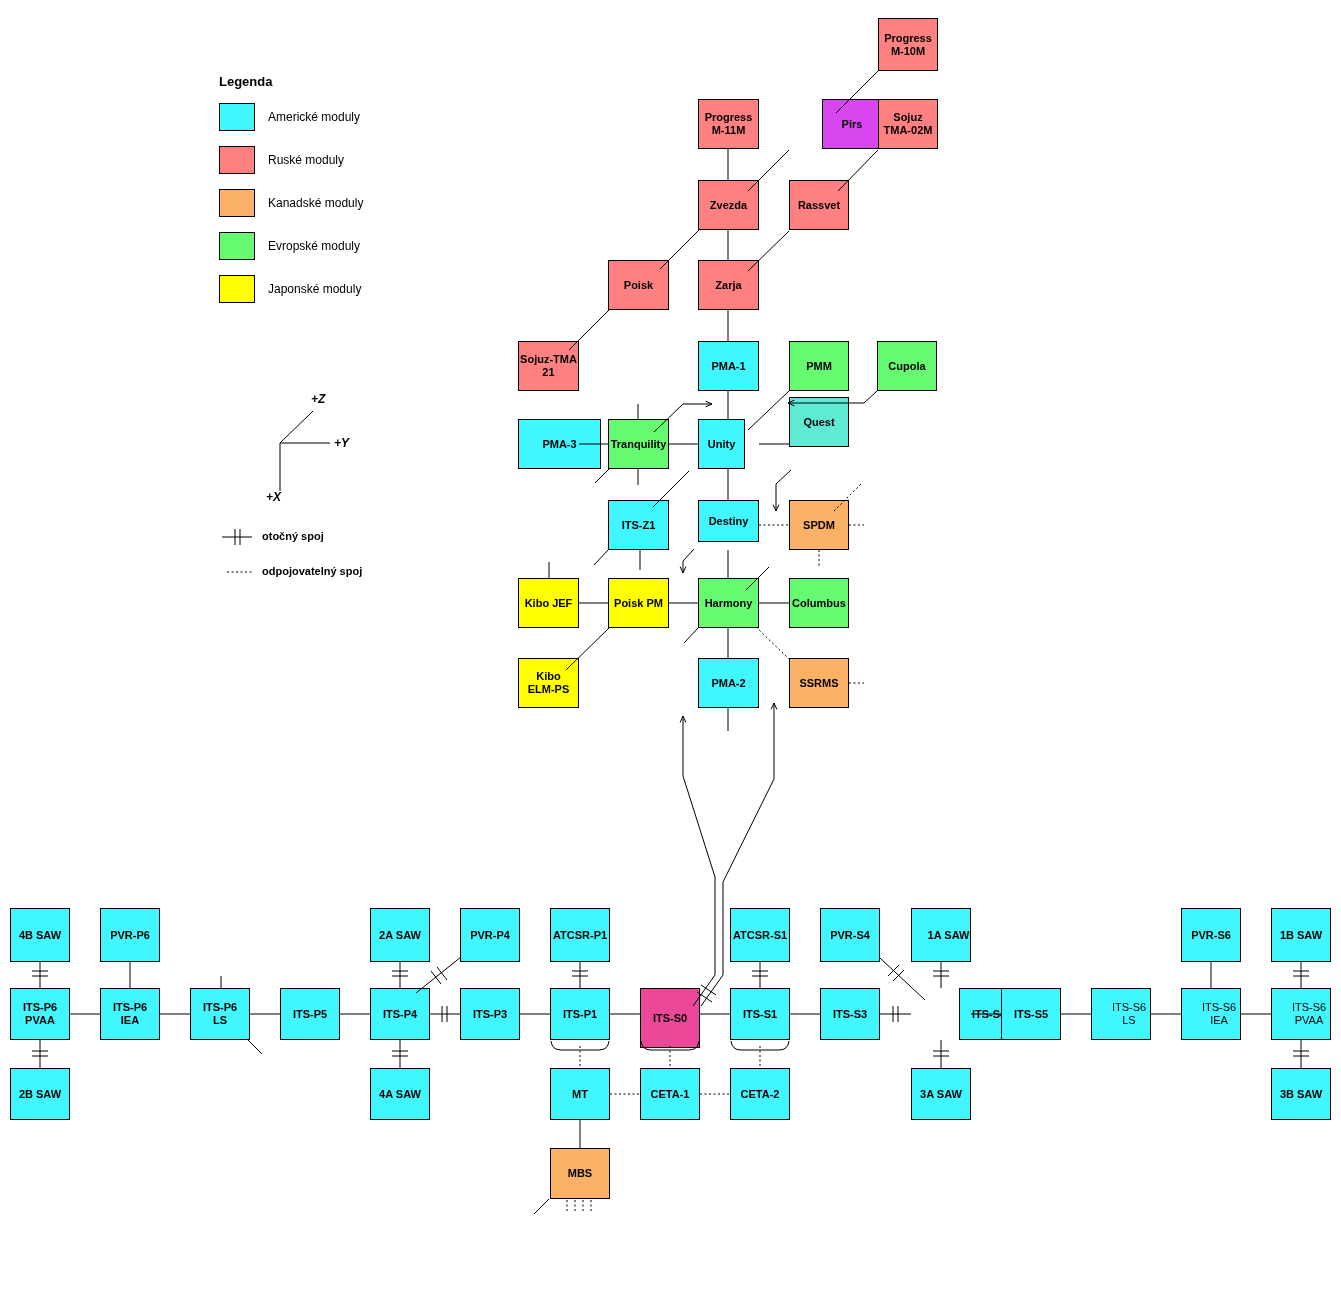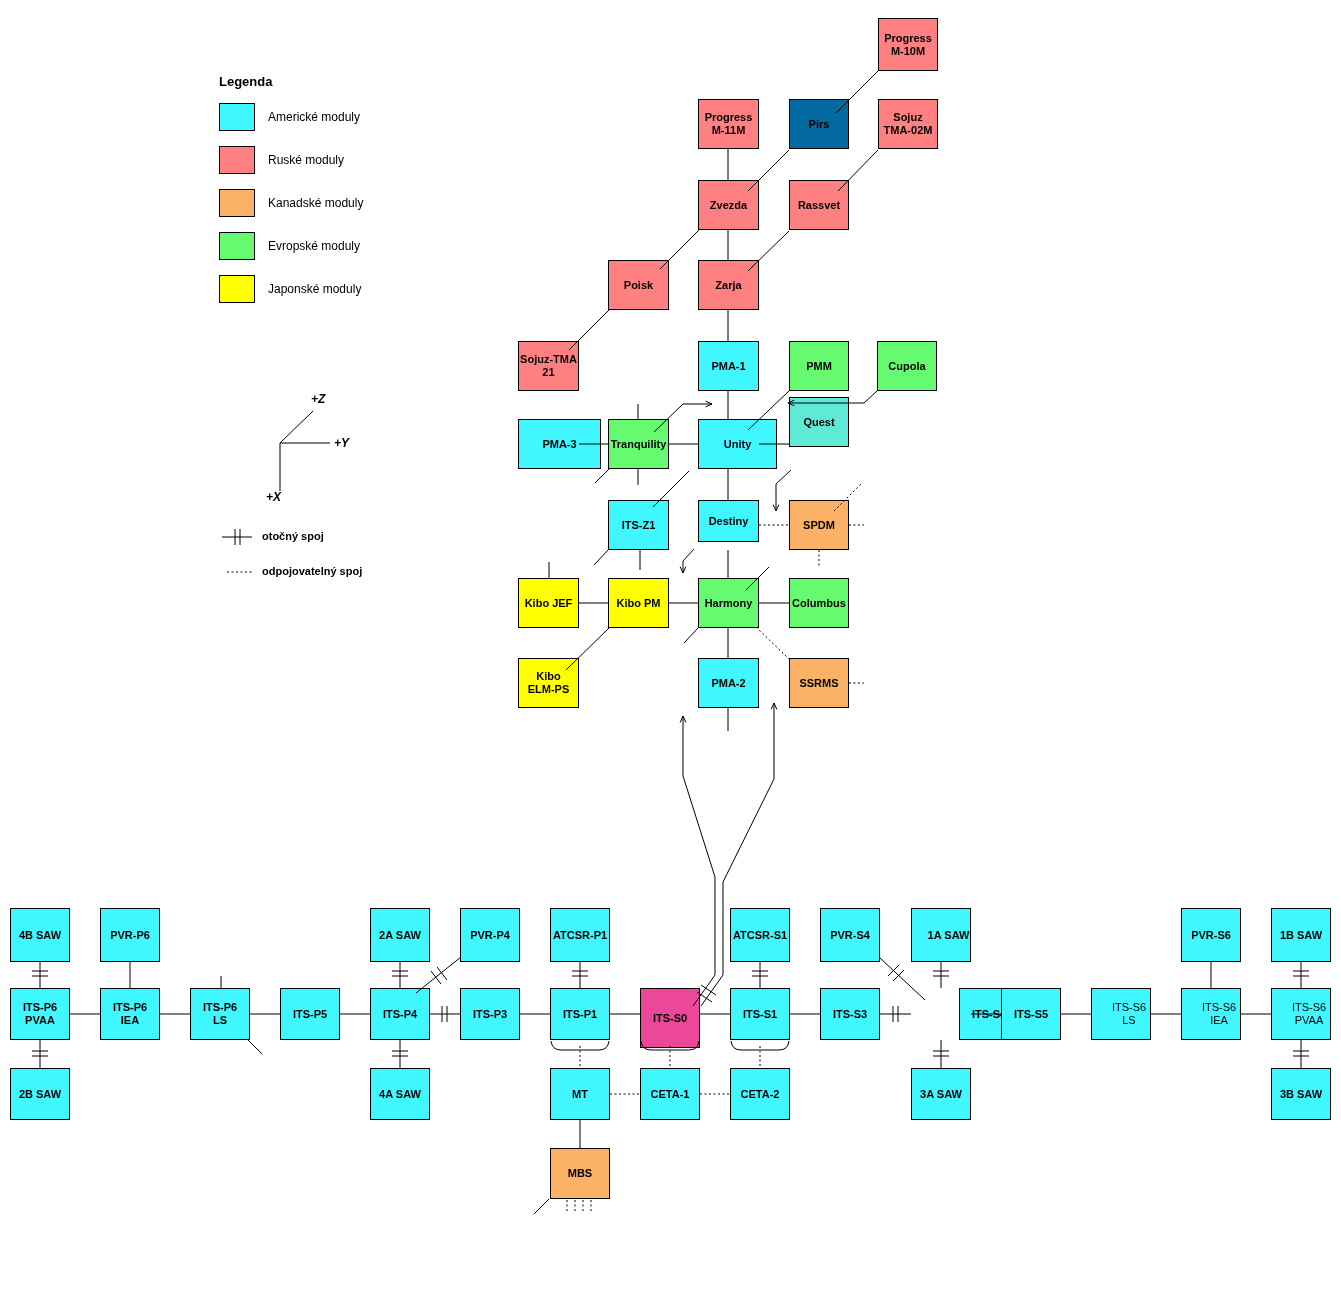--- a/index.html
+++ b/index.html
@@ -194,41 +194,41 @@
   <span class="axl" style="left:266px;top:490px;">+X</span>
 
   <div class="jlabel" style="left:262px;top:530px;">otočný spoj</div>
   <div class="jlabel" style="left:262px;top:565px;">odpojovatelný spoj</div>
 
   <div id="modules">
       <div class="box" style="left: 878px; top: 18px; width: 60px; height: 53px; background: rgb(255, 128, 128);">Progress
 M-10M</div>
       <div class="box" style="left: 698px; top: 99px; width: 61px; height: 50px; background: rgb(255, 128, 128);">Progress
 M-11M</div>
-      <div class="box" style="left: 789px; top: 99px; width: 60px; height: 50px; background: #0369a1;">Pirs</div>
+      <div class="box" style="left: 822px; top: 99px; width: 60px; height: 50px; background: #d946ef;">Pirs</div>
       <div class="box" style="left: 878px; top: 99px; width: 60px; height: 50px; background: rgb(255, 128, 128);">Sojuz
 TMA-02M</div>
       <div class="box" style="left: 698px; top: 180px; width: 61px; height: 50px; background: rgb(255, 128, 128);">Zvezda</div>
       <div class="box" style="left: 789px; top: 180px; width: 60px; height: 50px; background: rgb(255, 128, 128);">Rassvet</div>
       <div class="box" style="left: 608px; top: 260px; width: 61px; height: 50px; background: rgb(255, 128, 128);">Poisk</div>
       <div class="box" style="left: 698px; top: 260px; width: 61px; height: 50px; background: rgb(255, 128, 128);">Zarja</div>
       <div class="box" style="left: 518px; top: 341px; width: 61px; height: 50px; background: rgb(255, 128, 128);">Sojuz-TMA
 21</div>
       <div class="box" style="left: 698px; top: 341px; width: 61px; height: 50px; background: rgb(64, 246, 255);">PMA-1</div>
       <div class="box" style="left: 789px; top: 341px; width: 60px; height: 50px; background: rgb(102, 250, 112);">PMM</div>
       <div class="box" style="left: 877px; top: 341px; width: 60px; height: 50px; background: rgb(102, 250, 112);">Cupola</div>
       <div class="box" style="left: 518px; top: 419px; width: 83px; height: 50px; background: rgb(64, 246, 255);">PMA-3</div>
       <div class="box" style="left: 608px; top: 419px; width: 61px; height: 50px; background: rgb(102, 250, 112);">Tranquility</div>
-      <div class="box" style="left: 698px; top: 419px; width: 79px; height: 50px; background: rgb(64, 246, 255);">Unity</div>
+      <div class="box" style="left: 698px; top: 419px; width: 47px; height: 50px; background: rgb(64, 246, 255);">Unity</div>
       <div class="box" style="left: 789px; top: 397px; width: 60px; height: 50px; background: #5eead4;">Quest</div>
       <div class="box" style="left: 608px; top: 500px; width: 61px; height: 50px; background: rgb(64, 246, 255);">ITS-Z1</div>
       <div class="box" style="left: 698px; top: 500px; width: 61px; height: 42px; background: rgb(64, 246, 255);">Destiny</div>
       <div class="box" style="left: 789px; top: 500px; width: 60px; height: 50px; background: rgb(251, 178, 102);">SPDM</div>
       <div class="box" style="left: 518px; top: 578px; width: 61px; height: 50px; background: rgb(255, 255, 0);">Kibo JEF</div>
-      <div class="box" style="left: 608px; top: 578px; width: 61px; height: 50px; background: rgb(255, 255, 0);">Kibo PM</div>
+      <div class="box" style="left: 608px; top: 578px; width: 61px; height: 50px; background: rgb(255, 255, 0);">Poisk PM</div>
       <div class="box" style="left: 698px; top: 578px; width: 61px; height: 50px; background: rgb(102, 250, 112);">Harmony</div>
       <div class="box" style="left: 789px; top: 578px; width: 60px; height: 50px; background: rgb(102, 250, 112);">Columbus</div>
       <div class="box" style="left: 518px; top: 658px; width: 61px; height: 50px; background: rgb(255, 255, 0);">Kibo
 ELM-PS</div>
       <div class="box" style="left: 698px; top: 658px; width: 61px; height: 50px; background: rgb(64, 246, 255);">PMA-2</div>
       <div class="box" style="left: 789px; top: 658px; width: 60px; height: 50px; background: rgb(251, 178, 102);">SSRMS</div>
       <div class="box" style="left: 10px; top: 908px; width: 60px; height: 54px; background: rgb(64, 246, 255);">4B SAW</div>
       <div class="box" style="left: 100px; top: 908px; width: 60px; height: 54px; background: rgb(64, 246, 255);">PVR-P6</div>
       <div class="box" style="left: 370px; top: 908px; width: 60px; height: 54px; background: rgb(64, 246, 255);">2A SAW</div>
       <div class="box" style="left: 460px; top: 908px; width: 60px; height: 54px; background: rgb(64, 246, 255);">PVR-P4</div>

